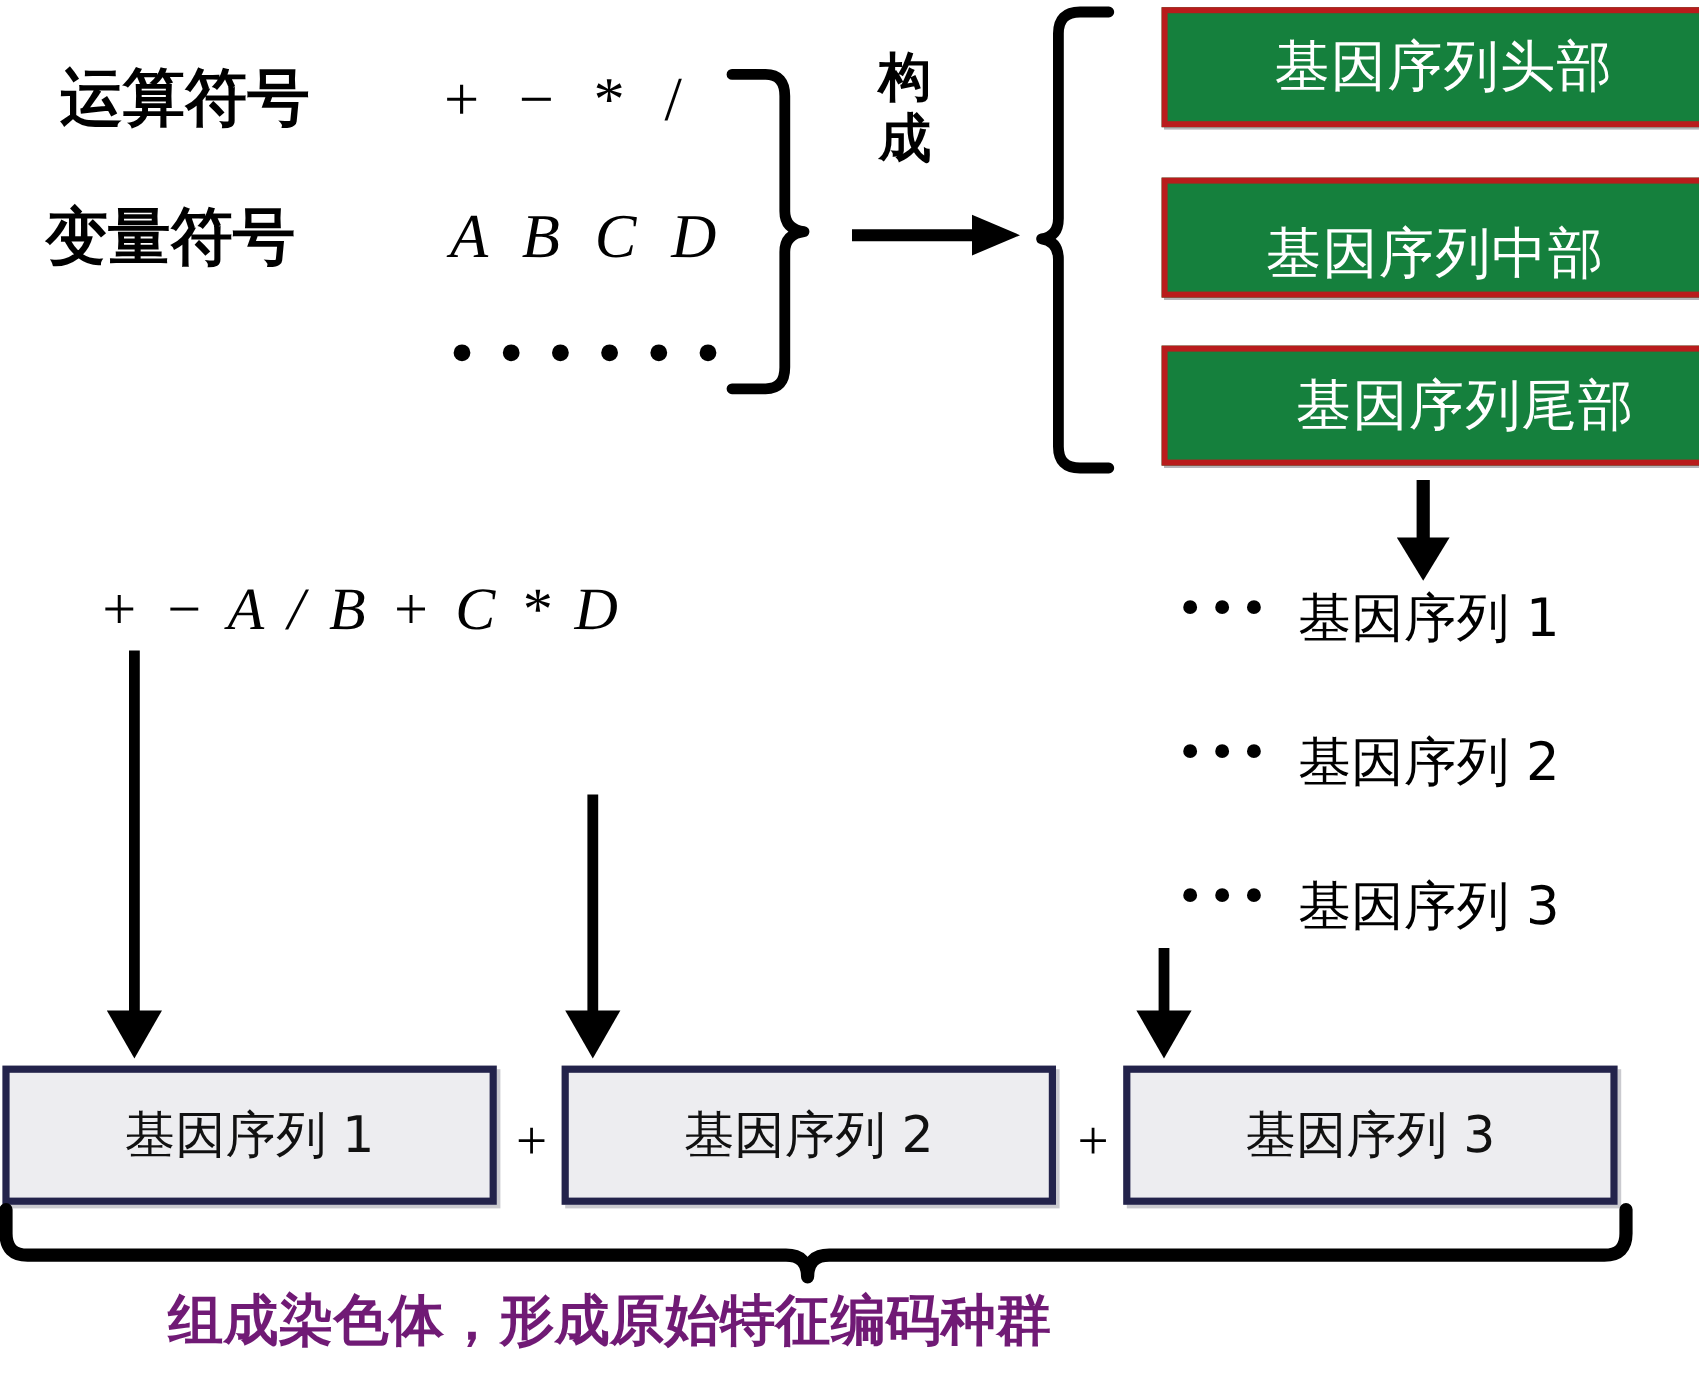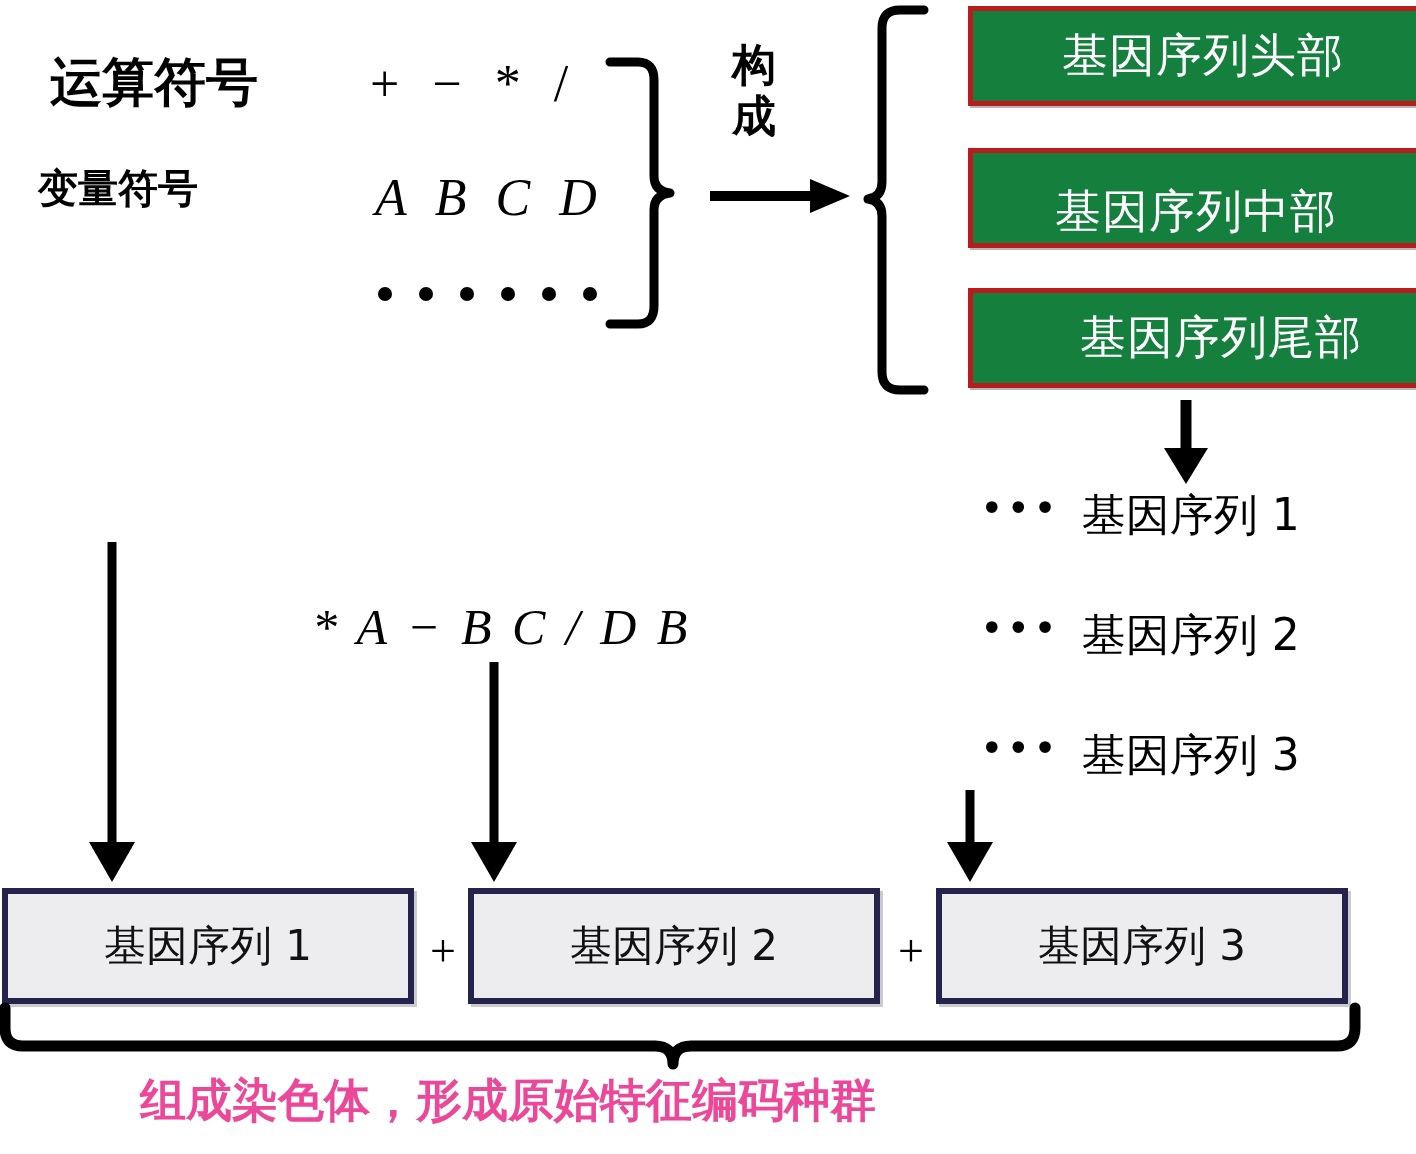--- a/index.html
+++ b/index.html
@@ -101,21 +101,21 @@
     font-family: "Liberation Serif", "DejaVu Serif", serif;
     font-size: 46px;
     color: #000;
     line-height: 1;
   }
 
   .caption {
     font-family: "DejaVu Sans", "Liberation Sans", sans-serif;
     font-weight: 700;
     font-size: 46px;
-    color: #ec4899;
+    color: #701a75;
     white-space: nowrap;
     text-align: right;
   }
 
   .dots-line { display: flex; gap: 27px; align-items: center; }
   .dots-line i {
     display: block;
     width: 14px; height: 14px;
     background: #000;
     border-radius: 50%;
@@ -133,21 +133,21 @@
 </style>
 </head>
 <body>
 
 <div id="canvas">
 
   <div class="abs cn-label" style="left:50px; top:56px; font-size:52px;">运算符号</div>
 
   <div class="abs sym-row" style="left:370px; top:58px; font-size:52px; letter-spacing:10px;">+  −  *  /</div>
 
-  <div class="abs cn-label" style="left:38px; top:172px; font-size:40px;font-family:Liberation Mono, monospace;">变量符号</div>
+  <div class="abs cn-label" style="left:38px; top:172px; font-size:52px;">变量符号</div>
 
   <div class="abs formula" style="left:375px; top:172px; font-size:52px; letter-spacing:8px;">A  B  C D</div>
 
   <div class="abs dots-line" style="left:378px; top:287px;">
     <i></i>
     <i></i>
     <i></i>
     <i></i>
     <i></i>
     <i></i>
@@ -204,22 +204,22 @@
   <div class="abs seq-row" style="left:980px; top:606px;">
     <span class="seq-dots">•••</span>
     <span class="seq-text">基因序列 2</span>
   </div>
 
   <div class="abs seq-row" style="left:980px; top:726px;">
     <span class="seq-dots">•••</span>
     <span class="seq-text">基因序列 3</span>
   </div>
 
-
-  <div class="abs formula" style="left:312px; top:602px; font-size:50px; letter-spacing:4px;">*  A − B C / D B</div>
+  <div class="abs formula" style="left:82px; top:482px; font-size:50px; letter-spacing:4px;">+  −  A / B + C * D</div>
+
 
 
   <div class="abs" style="left:84px; top:542px;">
     <svg width="56" height="340" viewBox="0 0 56 340">
       <line x1="28" y1="0" x2="28" y2="306" stroke="#000" stroke-width="9"></line>
       <polygon points="5,300 51,300 28,340" fill="#000"></polygon>
     </svg>
   </div>
 
   <div class="abs" style="left:466px; top:662px;">

